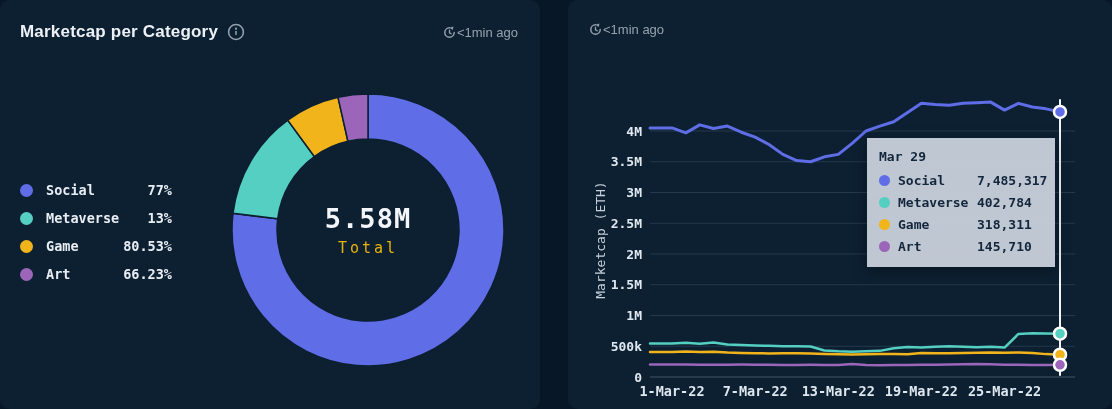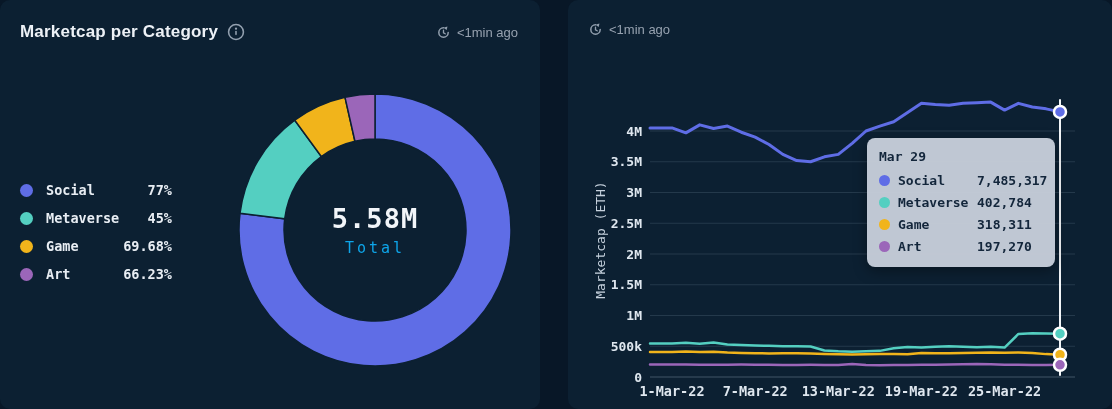--- a/index.html
+++ b/index.html
@@ -18,49 +18,49 @@
   .card.left  { width:540px; }
   .card.right { width:544px; }
 
   .card-header {
     position:absolute; top:22px; left:20px; right:22px;
     display:flex; justify-content:space-between; align-items:center;
   }
   .title-wrap { display:flex; align-items:center; gap:9px; }
   .card-title { color:#edf1f6; font-size:17px; font-weight:bold; letter-spacing:.2px; }
   .icon { color:#93a0af; display:inline-flex; }
-  .updated { display:flex; align-items:center; gap:6px; color:#97a2b0; font-size:13px; }
+  .updated { display:flex; align-items:center; color:#97a2b0; font-size:13px; }
 
   
   .legend { position:absolute; left:20px; top:176px; width:152px; }
   .legend-row {
     height:28px; display:grid; grid-template-columns:26px 1fr auto; align-items:center;
     font-family:"DejaVu Sans Mono", monospace; font-size:13.5px; font-weight:bold; color:#e8edf3;
   }
   .dot { width:13px; height:13px; border-radius:50%; display:inline-block; }
   .legend-row .dot { width:13px; height:13px; }
   .legend-value { text-align:center; }
 
-  .donut-box { position:absolute; left:238px; top:93px; width:274px; height:274px; }
+  .donut-box { position:absolute; left:231px; top:93px; width:274px; height:274px; }
   .donut-box svg { position:absolute; inset:0; }
   .donut-center {
     position:absolute; inset:0; display:flex; flex-direction:column;
     align-items:center; justify-content:center; gap:5px; pointer-events:none;
     font-family:"DejaVu Sans Mono", monospace;
   }
   .donut-value { color:#f2f5f9; font-size:27px; font-weight:bold; letter-spacing:1px; }
-  .donut-label { color:#0ea5e9; font-size:15px; letter-spacing:3px; }
+  .donut-label { color:#eab308; font-size:15px; letter-spacing:3px; }
 
   
   .line-chart { position:absolute; inset:0; }
   .line-chart text { font-family:"DejaVu Sans Mono", monospace; }
 
   .chart-tooltip {
     position:absolute; left:299px; top:138px; width:188px;
-    background:rgba(199,206,218,.96); border-radius:8px;
+    background:rgba(199,206,218,.96); border-radius:0;
     padding:9px 12px 10px 12px;
     font-family:"DejaVu Sans Mono", monospace; font-size:13px; font-weight:bold;
     color:#13263b; box-shadow:0 4px 14px rgba(0,0,0,.35);
   }
   .tooltip-title { height:20px; line-height:20px; margin-bottom:2px; }
   .tooltip-row {
     display:grid; grid-template-columns:19px 79px 1fr; align-items:center; height:22px;
   }
   .tooltip-row .dot { width:11px; height:11px; }
 </style>
@@ -93,26 +93,26 @@
 
   <div class="legend">
     <div class="legend-row">
       <span class="dot" style="background: rgb(95, 109, 230);"></span>
       <span>Social</span>
       <span class="legend-value">77%</span>
     </div>
     <div class="legend-row">
       <span class="dot" style="background: rgb(84, 207, 193);"></span>
       <span>Metaverse</span>
-      <span class="legend-value">45%</span>
+      <span class="legend-value">13%</span>
     </div>
     <div class="legend-row">
       <span class="dot" style="background: rgb(241, 180, 27);"></span>
       <span>Game</span>
-      <span class="legend-value">69.68%</span>
+      <span class="legend-value">80.53%</span>
     </div>
     <div class="legend-row">
       <span class="dot" style="background: rgb(155, 102, 185);"></span>
       <span>Art</span>
       <span class="legend-value">66.23%</span>
     </div>
   </div>
 
   <div class="donut-box">
     <svg viewBox="0 0 274 274">
@@ -191,16 +191,16 @@
       <span>402,784</span>
     </div>
     <div class="tooltip-row">
       <span class="dot" style="background: rgb(241, 180, 27);"></span>
       <span>Game</span>
       <span>318,311</span>
     </div>
     <div class="tooltip-row">
       <span class="dot" style="background: rgb(155, 102, 185);"></span>
       <span>Art</span>
-      <span>197,270</span>
+      <span>145,710</span>
     </div>
   </div>
 </section>
 
 </body></html>

